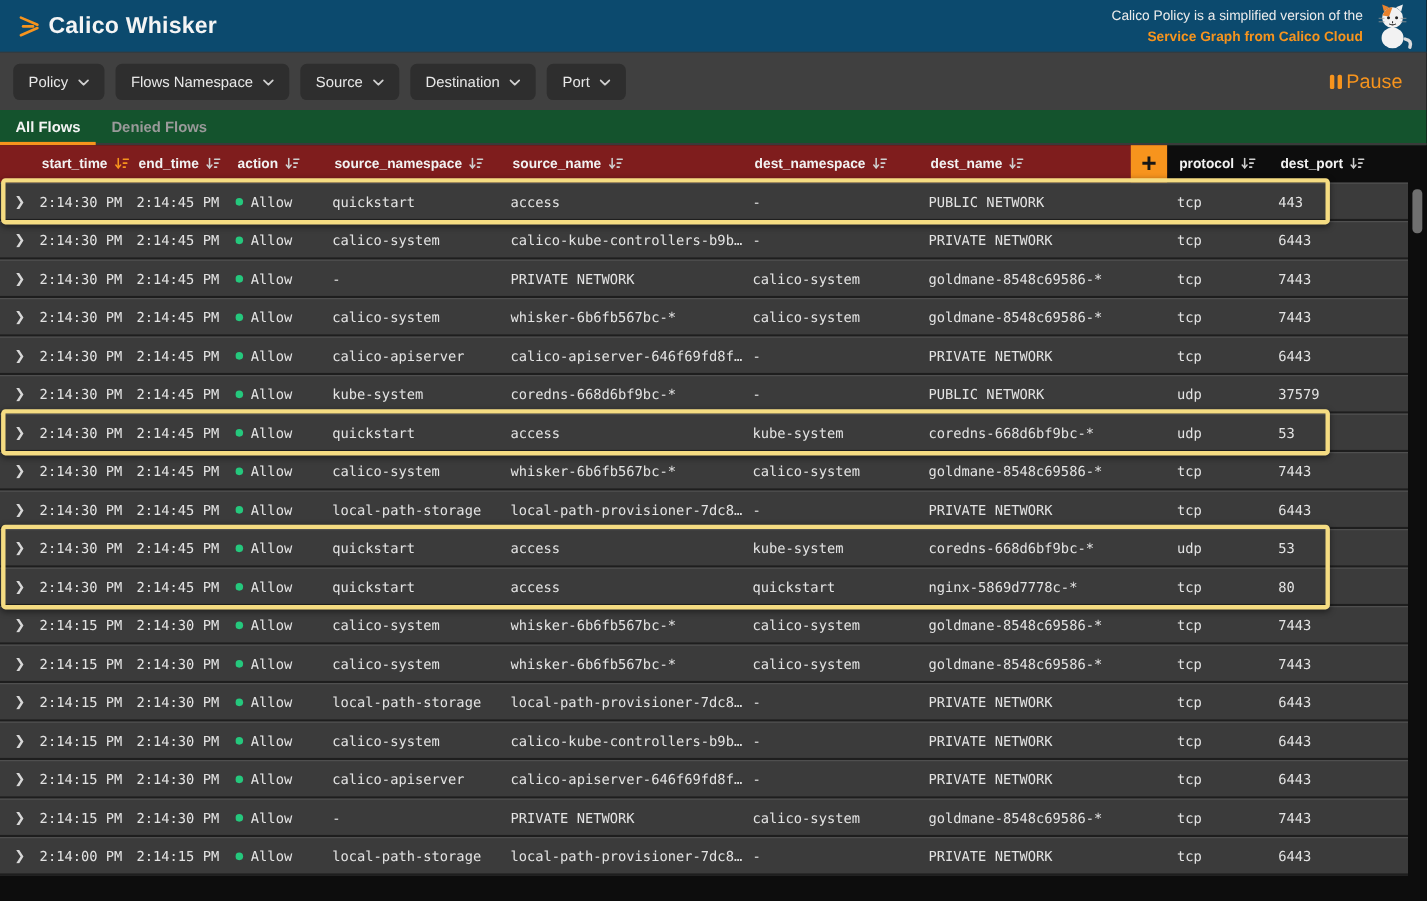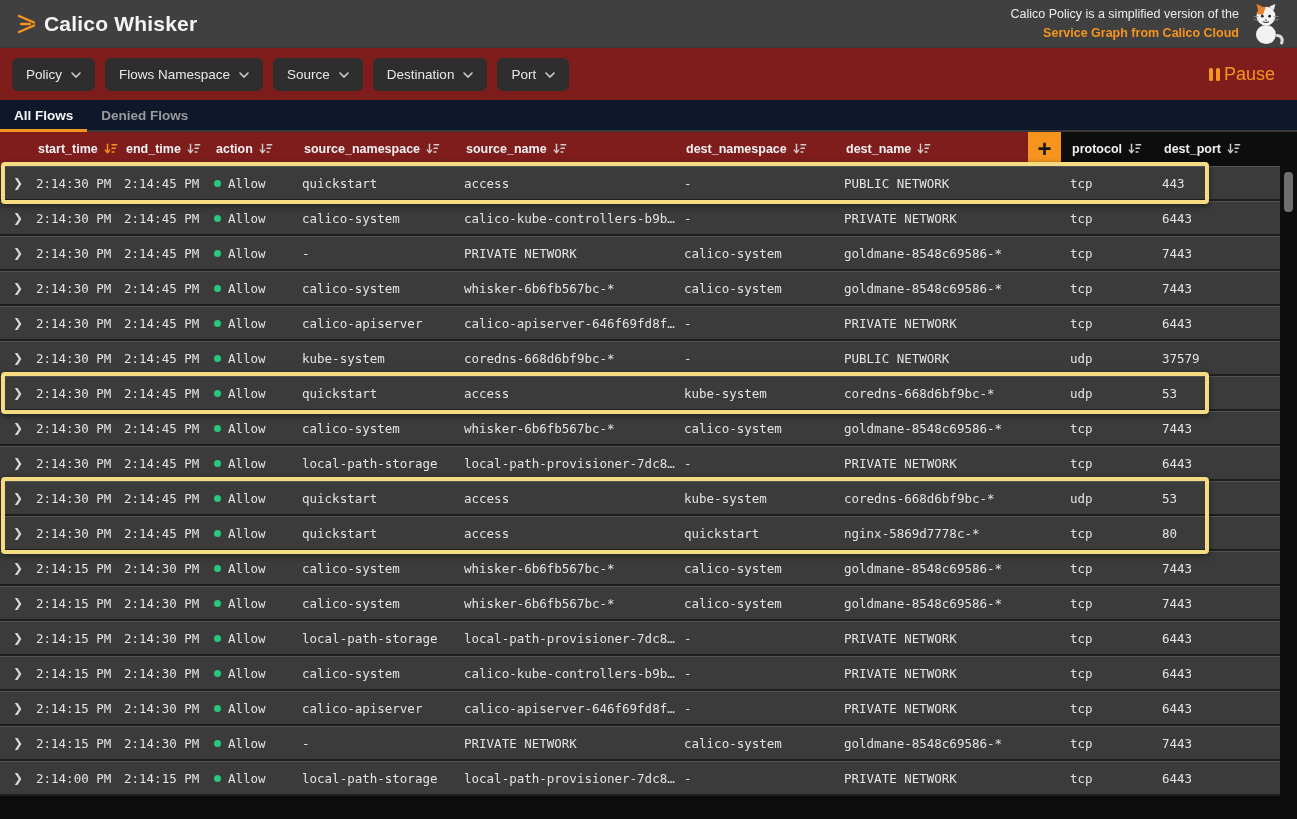--- a/index.html
+++ b/index.html
@@ -3,42 +3,42 @@
 <meta charset="utf-8">
 <style>
   * { margin:0; padding:0; box-sizing:border-box; }
   html,body { width:1297px; height:819px; background:#0d0d0d; overflow:hidden;
     font-family:"Liberation Sans", sans-serif; color:#ececec; }
 
   :root { --accent:#f7941d; --hl:#f5dc82; --green:#25c87d; --rowbg:#3b3b3b; }
 
   
   .app-header { height:48px; display:flex; align-items:center; justify-content:space-between;
-    padding:0 12px 0 14px; border-bottom:1px solid #3a3a3a; background:#404040; }
+    padding:0 12px 0 14px; border-bottom:1px solid #3a3a3a; background:#0c4a6e; }
   .brand { display:flex; align-items:center; gap:4px; }
   .brand-title { font-size:21px; font-weight:700; letter-spacing:.2px; color:#f4f4f4; }
   .tagline { display:flex; align-items:center; gap:10px; }
   .tagline-text { text-align:right; font-size:12.5px; line-height:1.45; }
   .tagline-link { color:var(--accent); font-weight:700; cursor:pointer; }
 
   
   .filter-bar { height:52px; display:flex; align-items:center; padding:0 12px; gap:10px;
-    background:#7f1d1d; }
+    background:#404040; }
   .filter-btn { display:inline-flex; align-items:center; gap:9px; background:#2e2e2e;
     border:none; border-radius:6px; padding:9px 14px; color:#e8e8e8; font-size:13.5px;
     font-family:inherit; cursor:pointer; }
   .filter-btn svg { color:#cfcfcf; margin-top:1px; }
   .pause-btn { margin-left:auto; display:inline-flex; align-items:center; gap:4px;
     background:transparent; border:none; color:var(--accent); font-size:18px;
     font-family:inherit; cursor:pointer; padding:6px 10px; }
   .pause-bars { display:inline-flex; gap:3px; }
   .pause-bars i { display:block; width:4px; height:13px; background:var(--accent); border-radius:1.5px; }
 
   
-  .tabs { display:flex; height:32px; border-bottom:2px solid #3a3a3a; background:#0f172a; }
+  .tabs { display:flex; height:32px; border-bottom:2px solid #3a3a3a; background:#14532d; }
   .tab { padding:0 14px; display:flex; align-items:center; font-size:13.5px; font-weight:700;
     color:#9a9a9a; cursor:pointer; position:relative; }
   .tab.active { color:#f4f4f4; }
   .tab.active::after { content:""; position:absolute; left:0; right:0; bottom:-2px; height:3px;
     background:var(--accent); }
 
   
   .grid { display:grid;
     grid-template-columns:36px 88px 90px 88px 162px 220px 160px 226px 92px 88px 1fr;
     align-items:center; }

